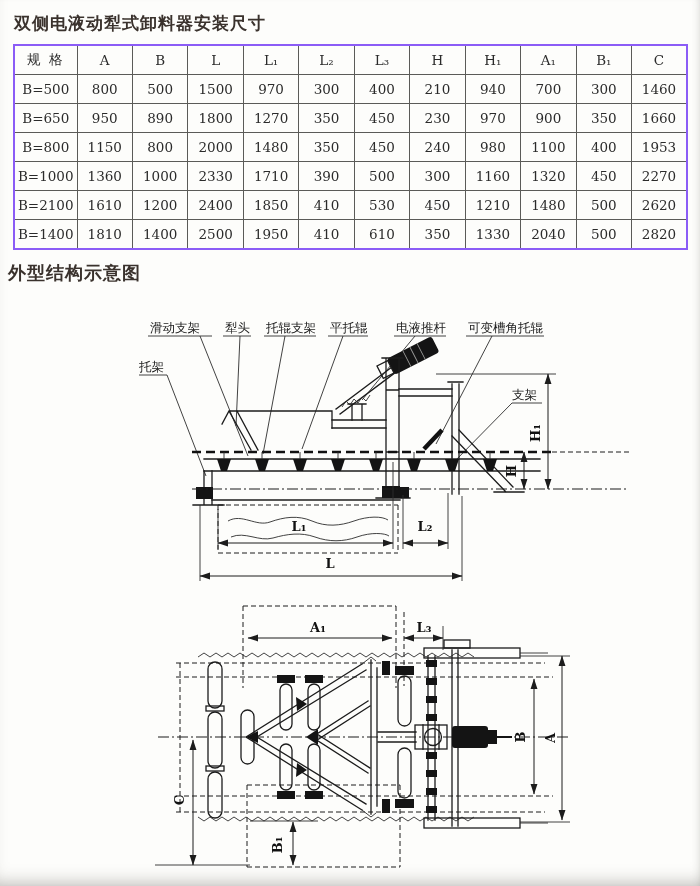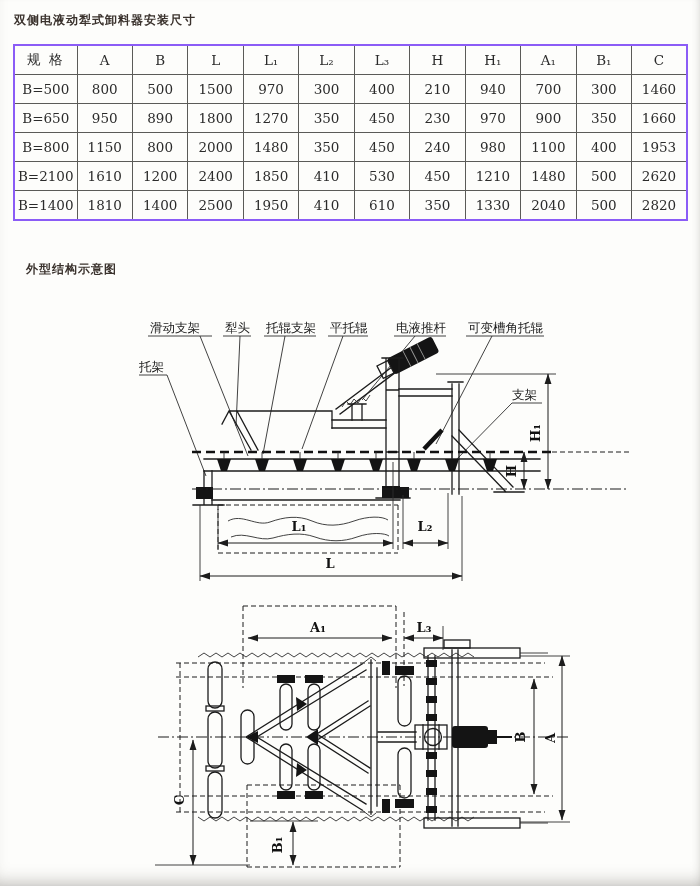--- a/index.html
+++ b/index.html
@@ -1,20 +1,20 @@
 <!DOCTYPE html>
 <html><head>
 <meta charset="utf-8">
 <style>
   html,body{margin:0;padding:0;}
   body{width:700px;height:886px;background:#f4f3f1;font-family:"Liberation Sans","DejaVu Sans",sans-serif;}
   .page{position:relative;width:700px;height:886px;background:#fdfdfb;overflow:hidden;
         box-shadow:inset 0 -14px 18px -12px rgba(60,55,50,.35), inset -6px 0 10px -8px rgba(60,55,50,.25);}
-  .doc-title{position:absolute;left:14px;top:12px;font-size:12px;font-weight:bold;color:#3a322d;letter-spacing:1px;}
-  .section-title{position:absolute;left:26px;top:261px;font-size:12px;font-weight:bold;color:#3a322d;letter-spacing:1px;}
+  .doc-title{position:absolute;left:14px;top:12px;font-size:17px;font-weight:bold;color:#3a322d;letter-spacing:1px;}
+  .section-title{position:absolute;left:8px;top:261px;font-size:18px;font-weight:bold;color:#3a322d;letter-spacing:1px;}
   table.dims{position:absolute;left:13px;top:44px;width:675px;border-collapse:collapse;table-layout:fixed;
              font-family:"DejaVu Serif","Liberation Serif",serif;font-size:13.5px;color:#2b2b2b;}
   table.dims{border:2px solid #8b5cf6;}
   table.dims th, table.dims td{border:1px solid #5b5b58;height:28px;text-align:center;font-weight:normal;
              padding:0;overflow:hidden;white-space:nowrap;background:#fdfdfb;}
   table.dims th{font-size:13.5px;}
   table.dims .spec{letter-spacing:2px;}
   svg .draw{stroke:#1c1c1c;fill:none;stroke-width:1.3;stroke-linecap:square;}
   svg .thin{stroke:#2c2c2c;fill:none;stroke-width:0.9;}
   svg .dim{stroke:#1c1c1c;fill:none;stroke-width:1;}
@@ -96,20 +96,34 @@
       <td>800</td>
       <td>2000</td>
       <td>1480</td>
       <td>350</td>
       <td>450</td>
       <td>240</td>
       <td>980</td>
       <td>1100</td>
       <td>400</td>
       <td>1953</td>
+    </tr>
+    <tr>
+      <td>B=1000</td>
+      <td>1360</td>
+      <td>1000</td>
+      <td>2330</td>
+      <td>1710</td>
+      <td>390</td>
+      <td>500</td>
+      <td>300</td>
+      <td>1160</td>
+      <td>1320</td>
+      <td>450</td>
+      <td>2270</td>
     </tr>
     <tr>
       <td>B=2100</td>
       <td>1610</td>
       <td>1200</td>
       <td>2400</td>
       <td>1850</td>
       <td>410</td>
       <td>530</td>
       <td>450</td>

